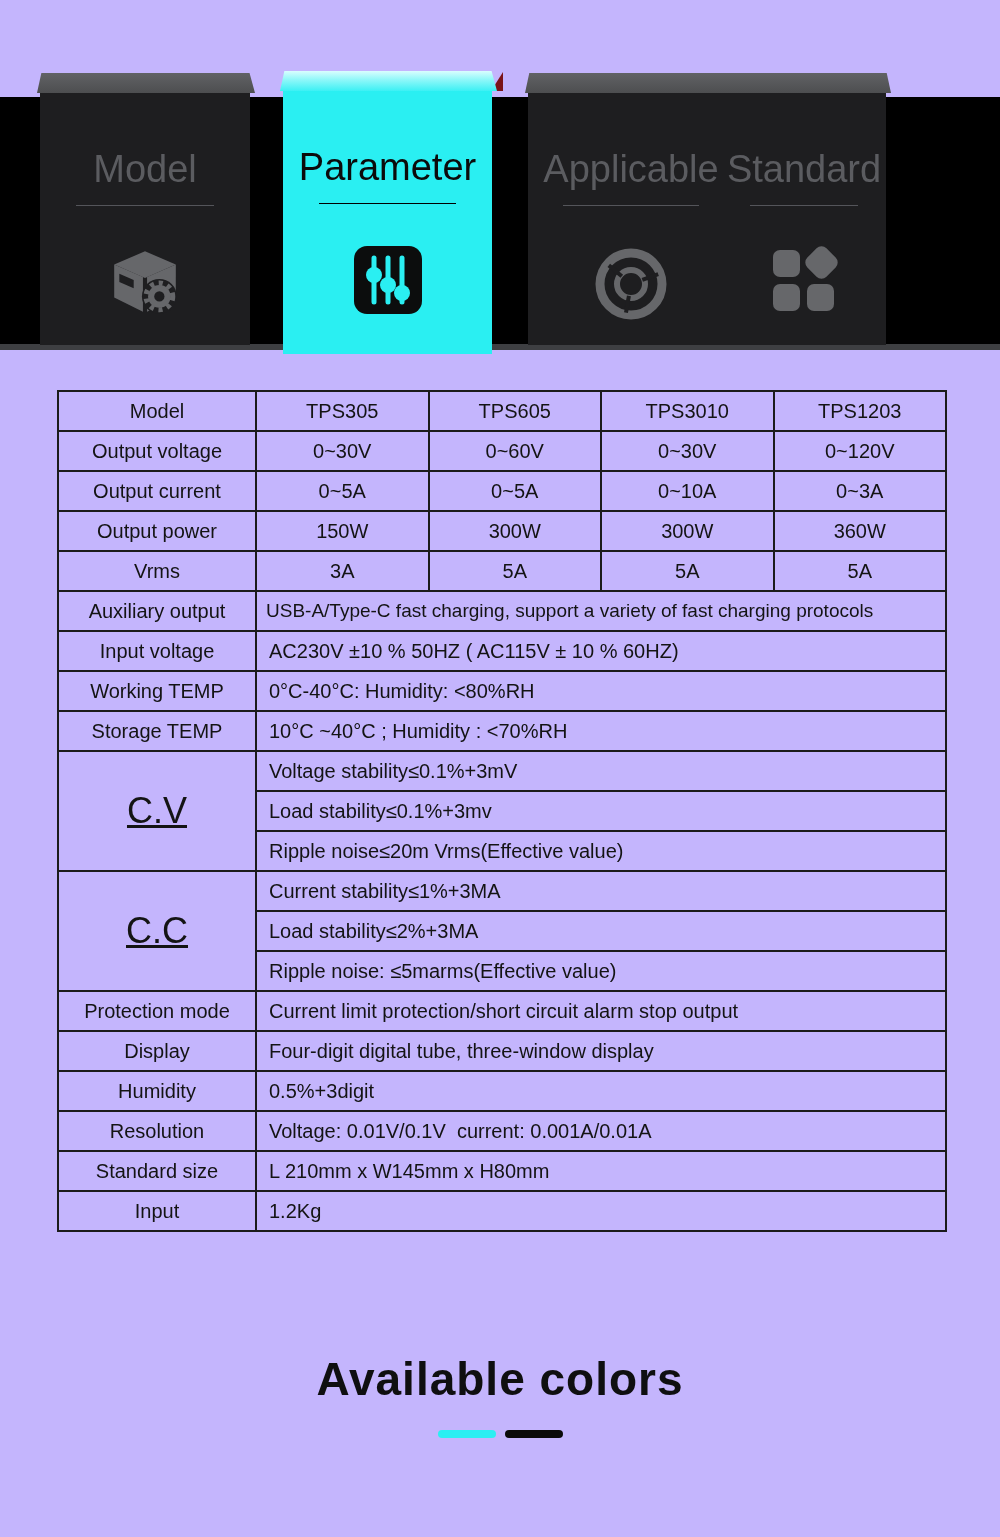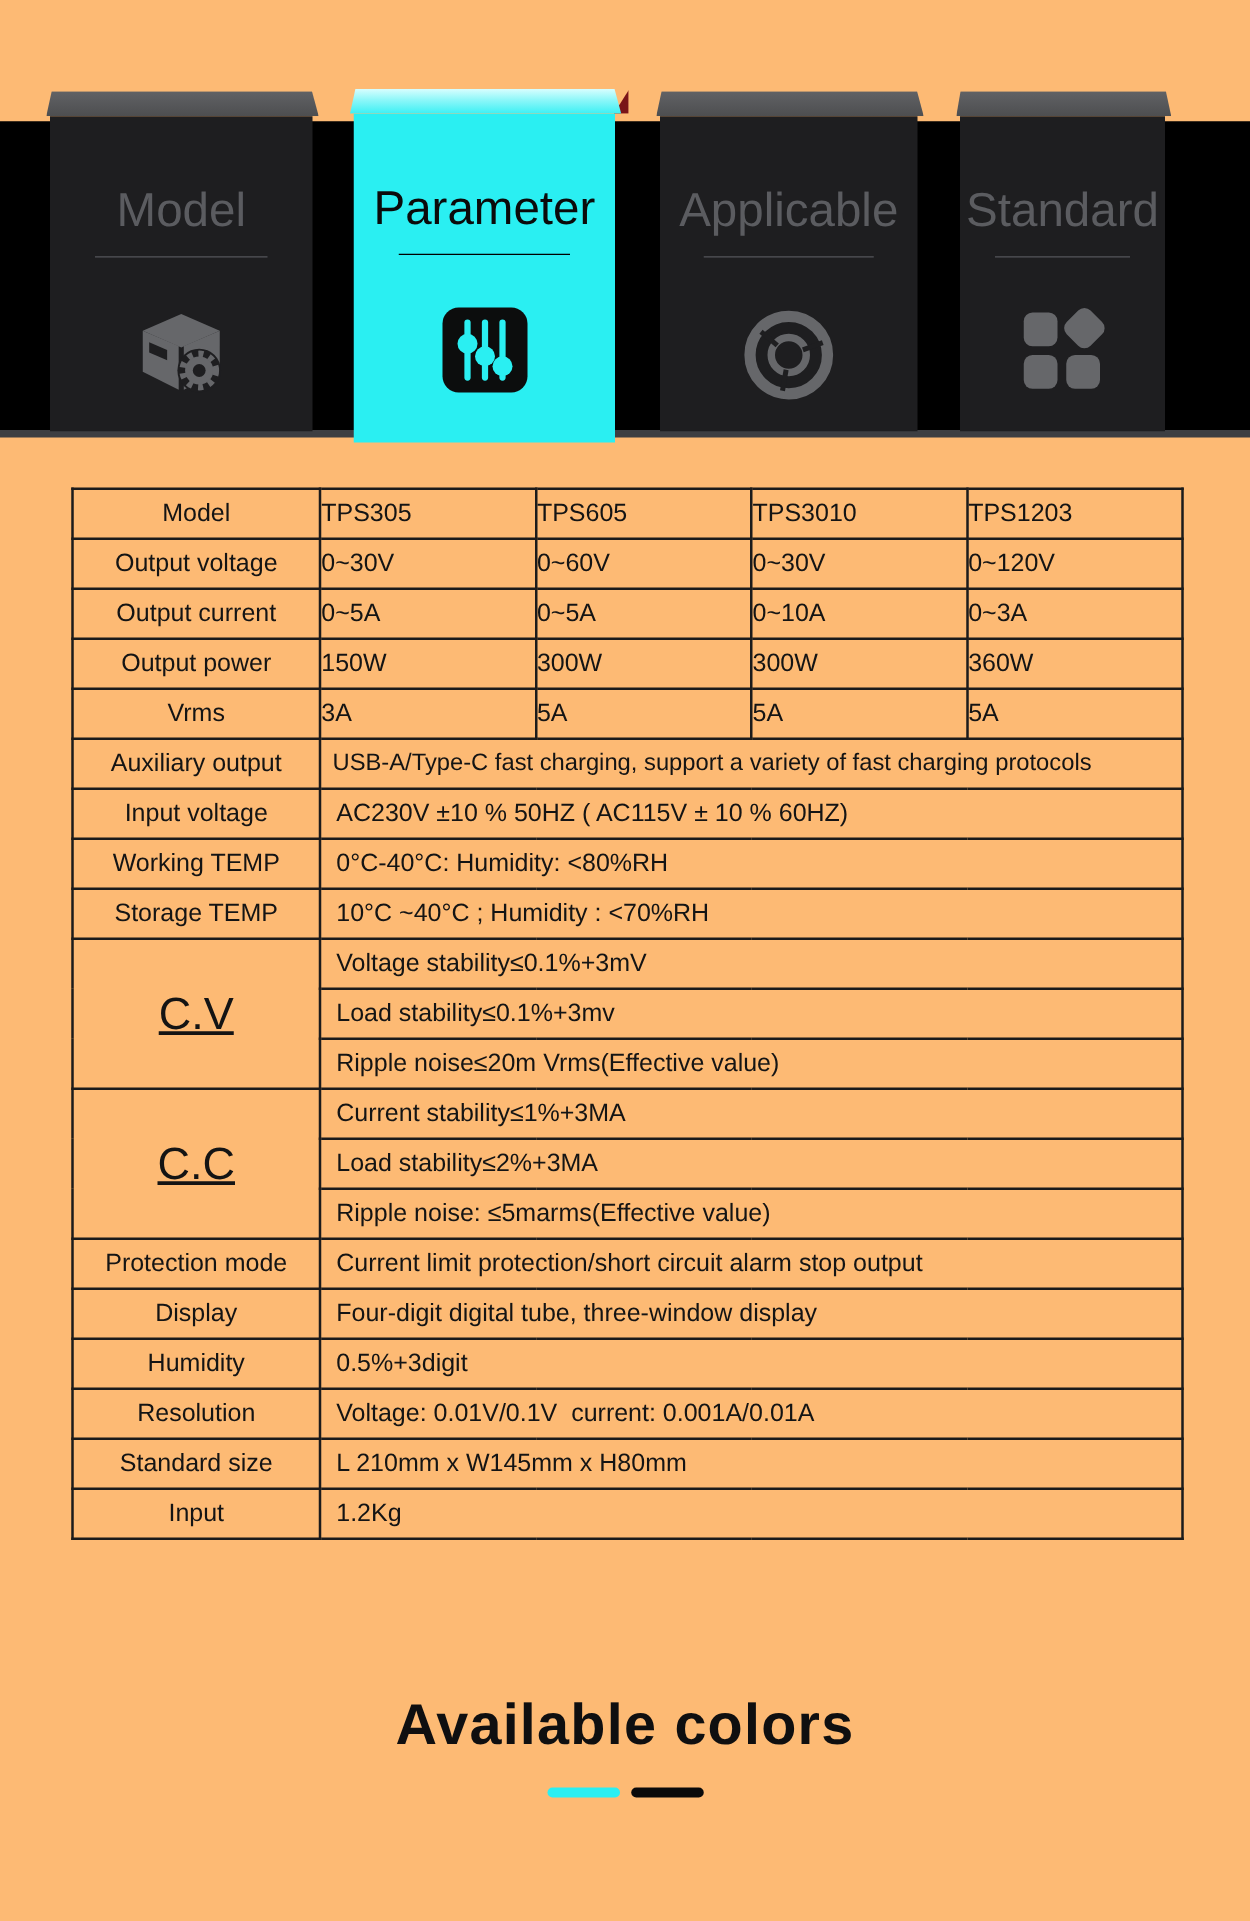--- a/index.html
+++ b/index.html
@@ -2,21 +2,21 @@
 <html style="--accent: #2AEFF2; --accent-light: #CFFDFE; --band: #000000; --tab-face: #1E1E20; --tab-text: #5B5C60; --dash-black: #0A0A0A;"><head>
 <meta charset="utf-8">
 <style>
   :root{
     --accent:#2AEFF2; --accent-light:#CFFDFE; --band:#000000;
     --tab-face:#1E1E20; --tab-text:#5B5C60; --dash-black:#0A0A0A;
     --icon-gray:#66676A; --border:#1b1b1b;
   }
   *{margin:0;padding:0;box-sizing:border-box;}
   body{background:#fff;}
-  .page{position:relative;width:1000px;height:1537px;background:#fdba74;
+  .page{position:relative;width:1000px;height:1537px;background:#c4b5fd;
         font-family:"Liberation Sans", sans-serif;overflow:hidden;}
 
   
   .banner{position:relative;width:1000px;height:352px;}
   .band{position:absolute;left:0;top:97px;width:100%;height:248px;background:var(--band);}
   .band-strip{position:absolute;left:0;top:344px;width:100%;height:6px;background:#3e3f42;}
   .tab{position:absolute;top:93px;height:252px;background:var(--tab-face);text-align:center;}
   .tab .flap{position:absolute;top:-20px;left:-3px;right:-5px;height:20px;z-index:2;
              clip-path:polygon(2% 0,97.5% 0,100% 100%,0 100%);
              background:linear-gradient(180deg,#616265,#4d4e50);}
@@ -25,37 +25,37 @@
   .tab-icon{display:block;margin:40px auto 0;}
   .tab.active{top:91px;height:263px;background:var(--accent);z-index:3;}
   .tab.active .flap{background:linear-gradient(180deg,#d9fefe 0%,#8df7f9 45%,#3cf0f4 100%);}
   .tab.active .fold{position:absolute;top:-19px;right:-11px;width:12px;height:19px;z-index:1;
                     background:#7a1418;clip-path:polygon(100% 0,100% 100%,0 100%);}
   .tab.active .tab-title{color:#0b0b0b;}
   .tab.active .tab-underline{background:#000;}
   .tab-model{left:40px;width:210px;}
   .tab-parameter{left:283px;width:209px;}
   .tab-applicable{left:528px;width:206px;}
-  .tab-standard{left:768px;width:164px;}
+  .tab-standard{left:722px;width:164px;}
 
   
   .ic-gray{fill:var(--icon-gray);}
   .ic-face{fill:var(--tab-face);}
   .ic-gray-stroke{stroke:var(--icon-gray);fill:none;}
   .ic-face-stroke{stroke:var(--tab-face);fill:none;}
   .ic-black{fill:#0c0d0d;}
   .ic-accent{fill:var(--accent);}
   .ic-accent-stroke{stroke:var(--accent);fill:none;}
 
   
   .spec{margin:38px 0 0 57px;border-collapse:collapse;width:888px;table-layout:fixed;}
   .spec td{border:2px solid var(--border);height:40px;font-size:20px;color:#141414;
            padding:0;vertical-align:middle;}
   .spec td.lbl{text-align:center;}
-  .spec td.val{text-align:left;}
+  .spec td.val{text-align:center;}
   .spec td.wide{text-align:left;padding-left:12px;}
   .spec td.fit{font-size:19px;padding-left:9px;}
   .spec td.big{font-size:36px;text-align:center;text-decoration:underline;}
 
   
   .colors-heading{margin-top:120px;text-align:center;font-size:46px;color:#0f0f10;letter-spacing:1px;}
   .color-dashes{display:flex;justify-content:center;gap:9px;margin-top:24px;}
   .dash{width:58px;height:8px;border-radius:4px;}
   .dash-cyan{background:var(--accent);}
   .dash-black{background:var(--dash-black);}

